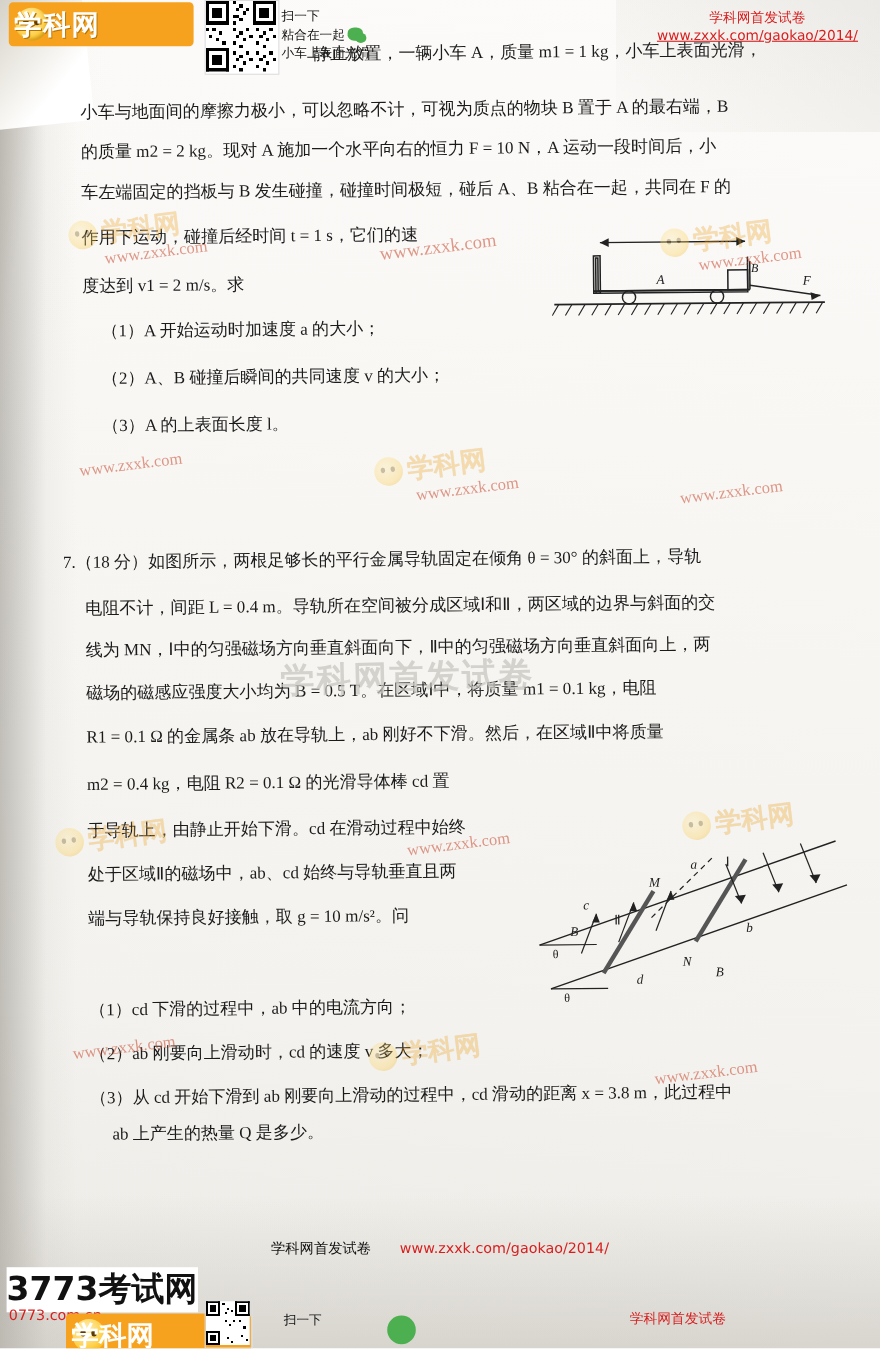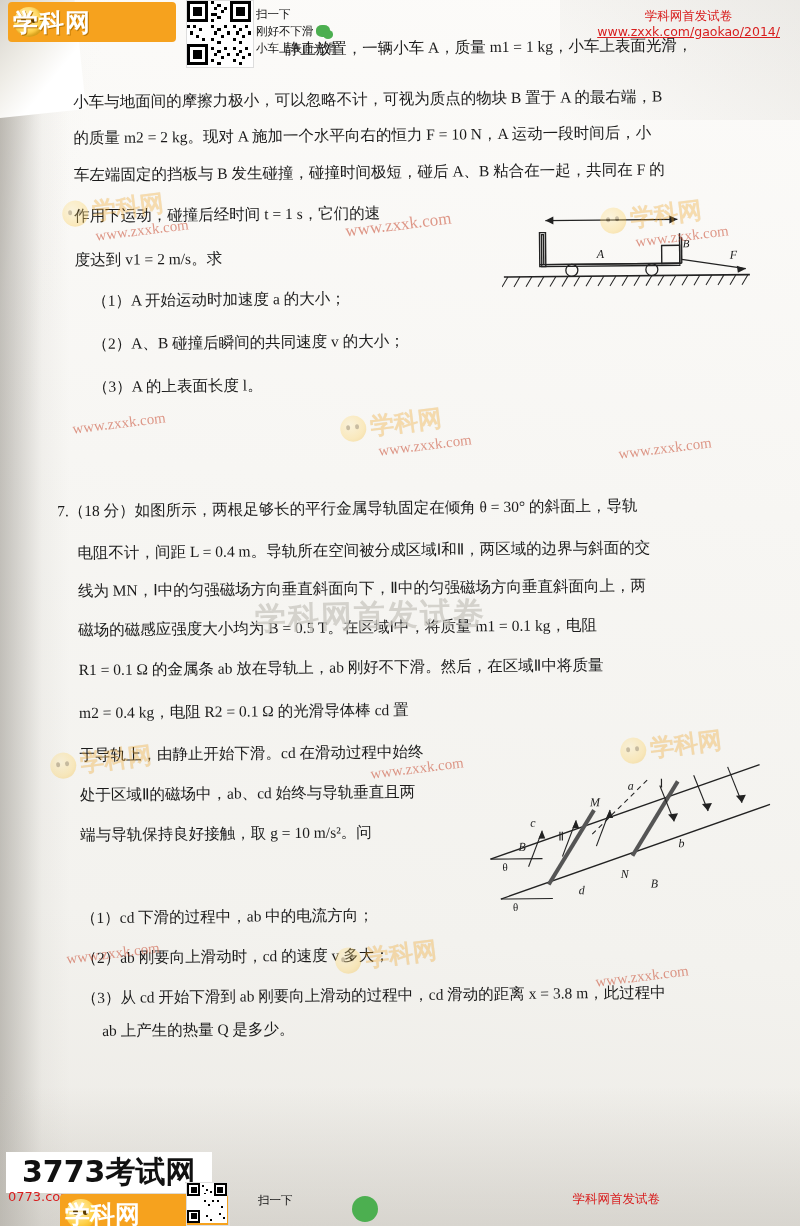--- a/index.html
+++ b/index.html
@@ -144,21 +144,21 @@
   .foot{
     position:absolute;left:0;bottom:82px;width:100%;text-align:center;
     font-family:"DejaVu Sans", sans-serif;font-size:13px;color:#111;
   }
   .foot .red{color:#d81e1e;margin-left:22px;}
   .f3773{
     position:absolute;left:6px;bottom:22px;
   }
   .f3773 .big{
     font-family:"DejaVu Sans", sans-serif;font-weight:bold;font-size:30px;color:#111;
-    background:#fff;display:inline-block;padding:0 16px;
+    background:#fff;display:inline-block;padding:0 0;
   }
   .f3773 .sm{
     font-family:"DejaVu Sans", sans-serif;font-size:13px;color:#d81e1e;display:block;margin-top:-4px;padding-left:2px;
   }
   .bot-logo{
     position:absolute;left:60px;bottom:-8px;width:168px;height:40px;
     background:#f6a21e;border-radius:4px;display:flex;align-items:center;
   }
   .bot-logo .face{
     width:30px;height:30px;border-radius:50%;
@@ -266,21 +266,21 @@
         <rect x="18" y="18" width="1" height="1"></rect>
           <rect x="20" y="17" width="1" height="1"></rect>
         <rect x="15" y="19" width="1" height="1"></rect>
           <rect x="17" y="20" width="1" height="1"></rect>
       </g>
     </svg>
   </div>
 
   <div class="hdr-scan">
     <div>扫一下</div>
-    <div><span>刚好不下滑</span><span class="wechat"></span></div>
+    <div><span>粘合在一起</span><span class="wechat"></span></div>
     <div>小车上表面光滑</div>
   </div>
 
   <div class="hdr-right">
     <div class="t1">学科网首发试卷</div>
     <div class="t2">www.zxxk.com/gaokao/2014/</div>
   </div>
 
   <div class="content">
 
@@ -446,20 +446,24 @@
 
   <div class="wm" style="left:66px;top:945px;">www.zxxk.com</div>
 
   <div class="wm-logo" style="left:335px;top:940px;">
     <div class="f"></div>
     <div class="l">学科网</div>
   </div>
 
   <div class="wm" style="left:595px;top:968px;">www.zxxk.com</div>
 
+  <div class="foot">
+    <span>学科网首发试卷</span>
+    <span class="red">www.zxxk.com/gaokao/2014/</span>
+  </div>
 
   <div class="f3773">
     <span class="big">3773考试网</span>
     <span class="sm">0773.com.cn</span>
   </div>
 
   <div class="bot-logo">
     <div class="face"></div>
     <div class="txt">学科网</div>
   </div>

